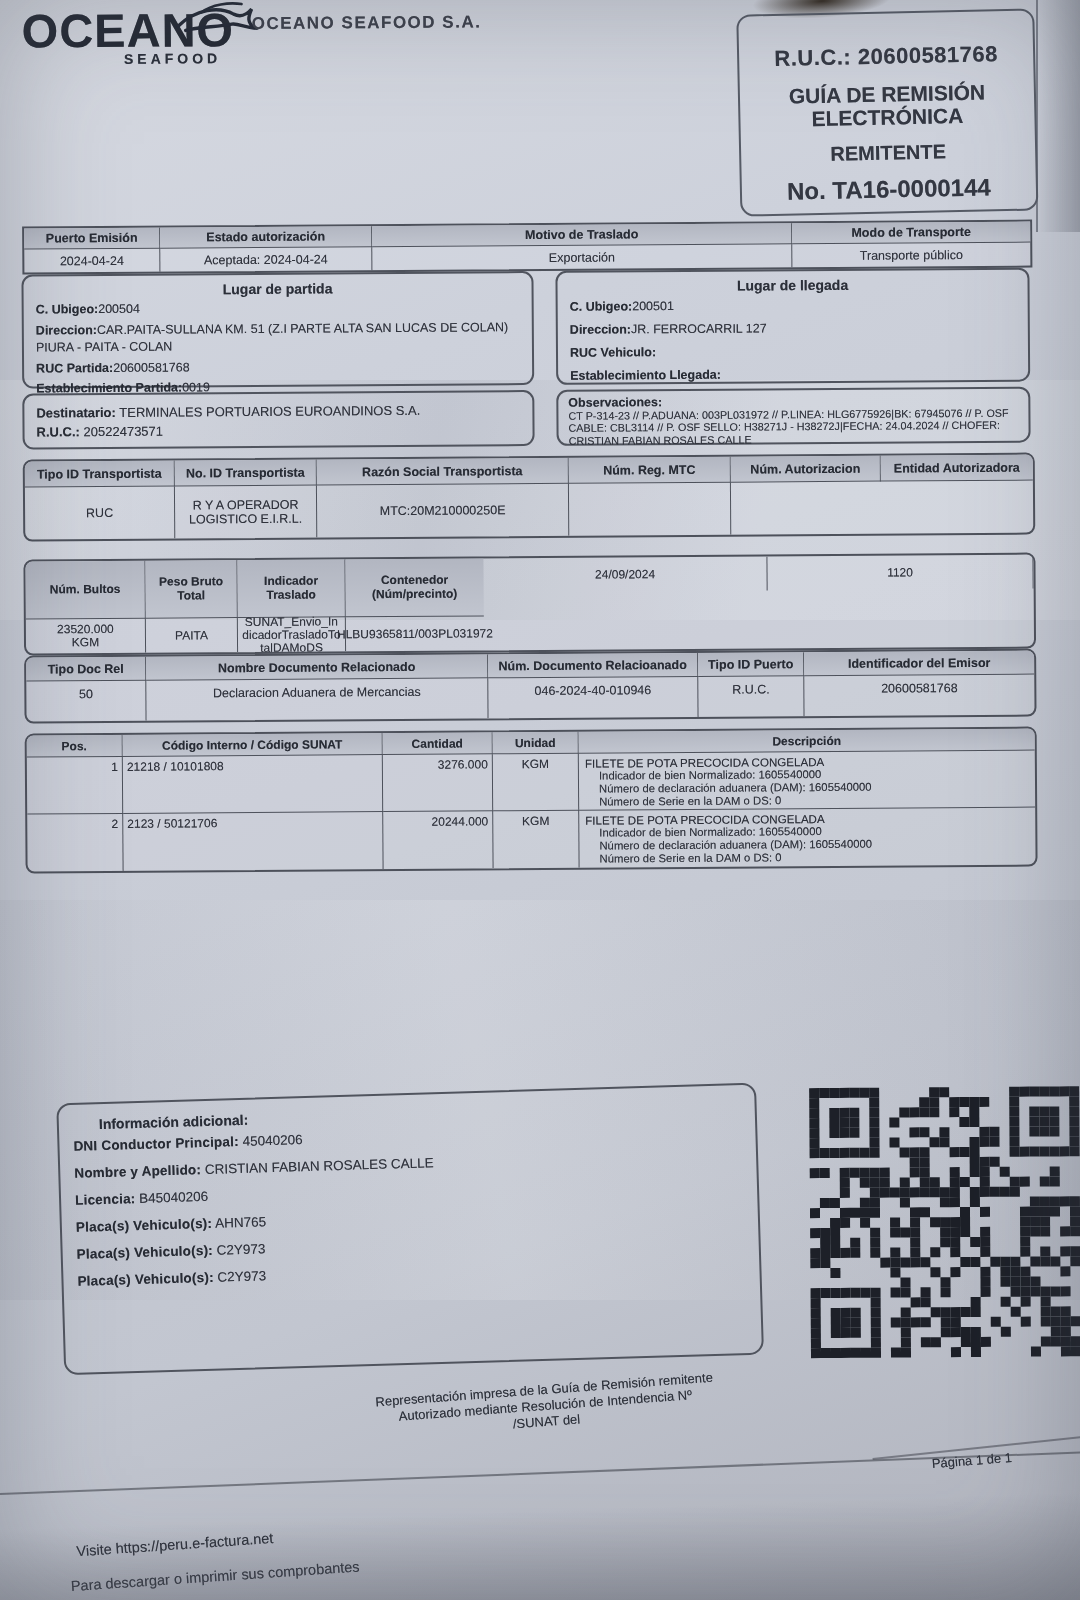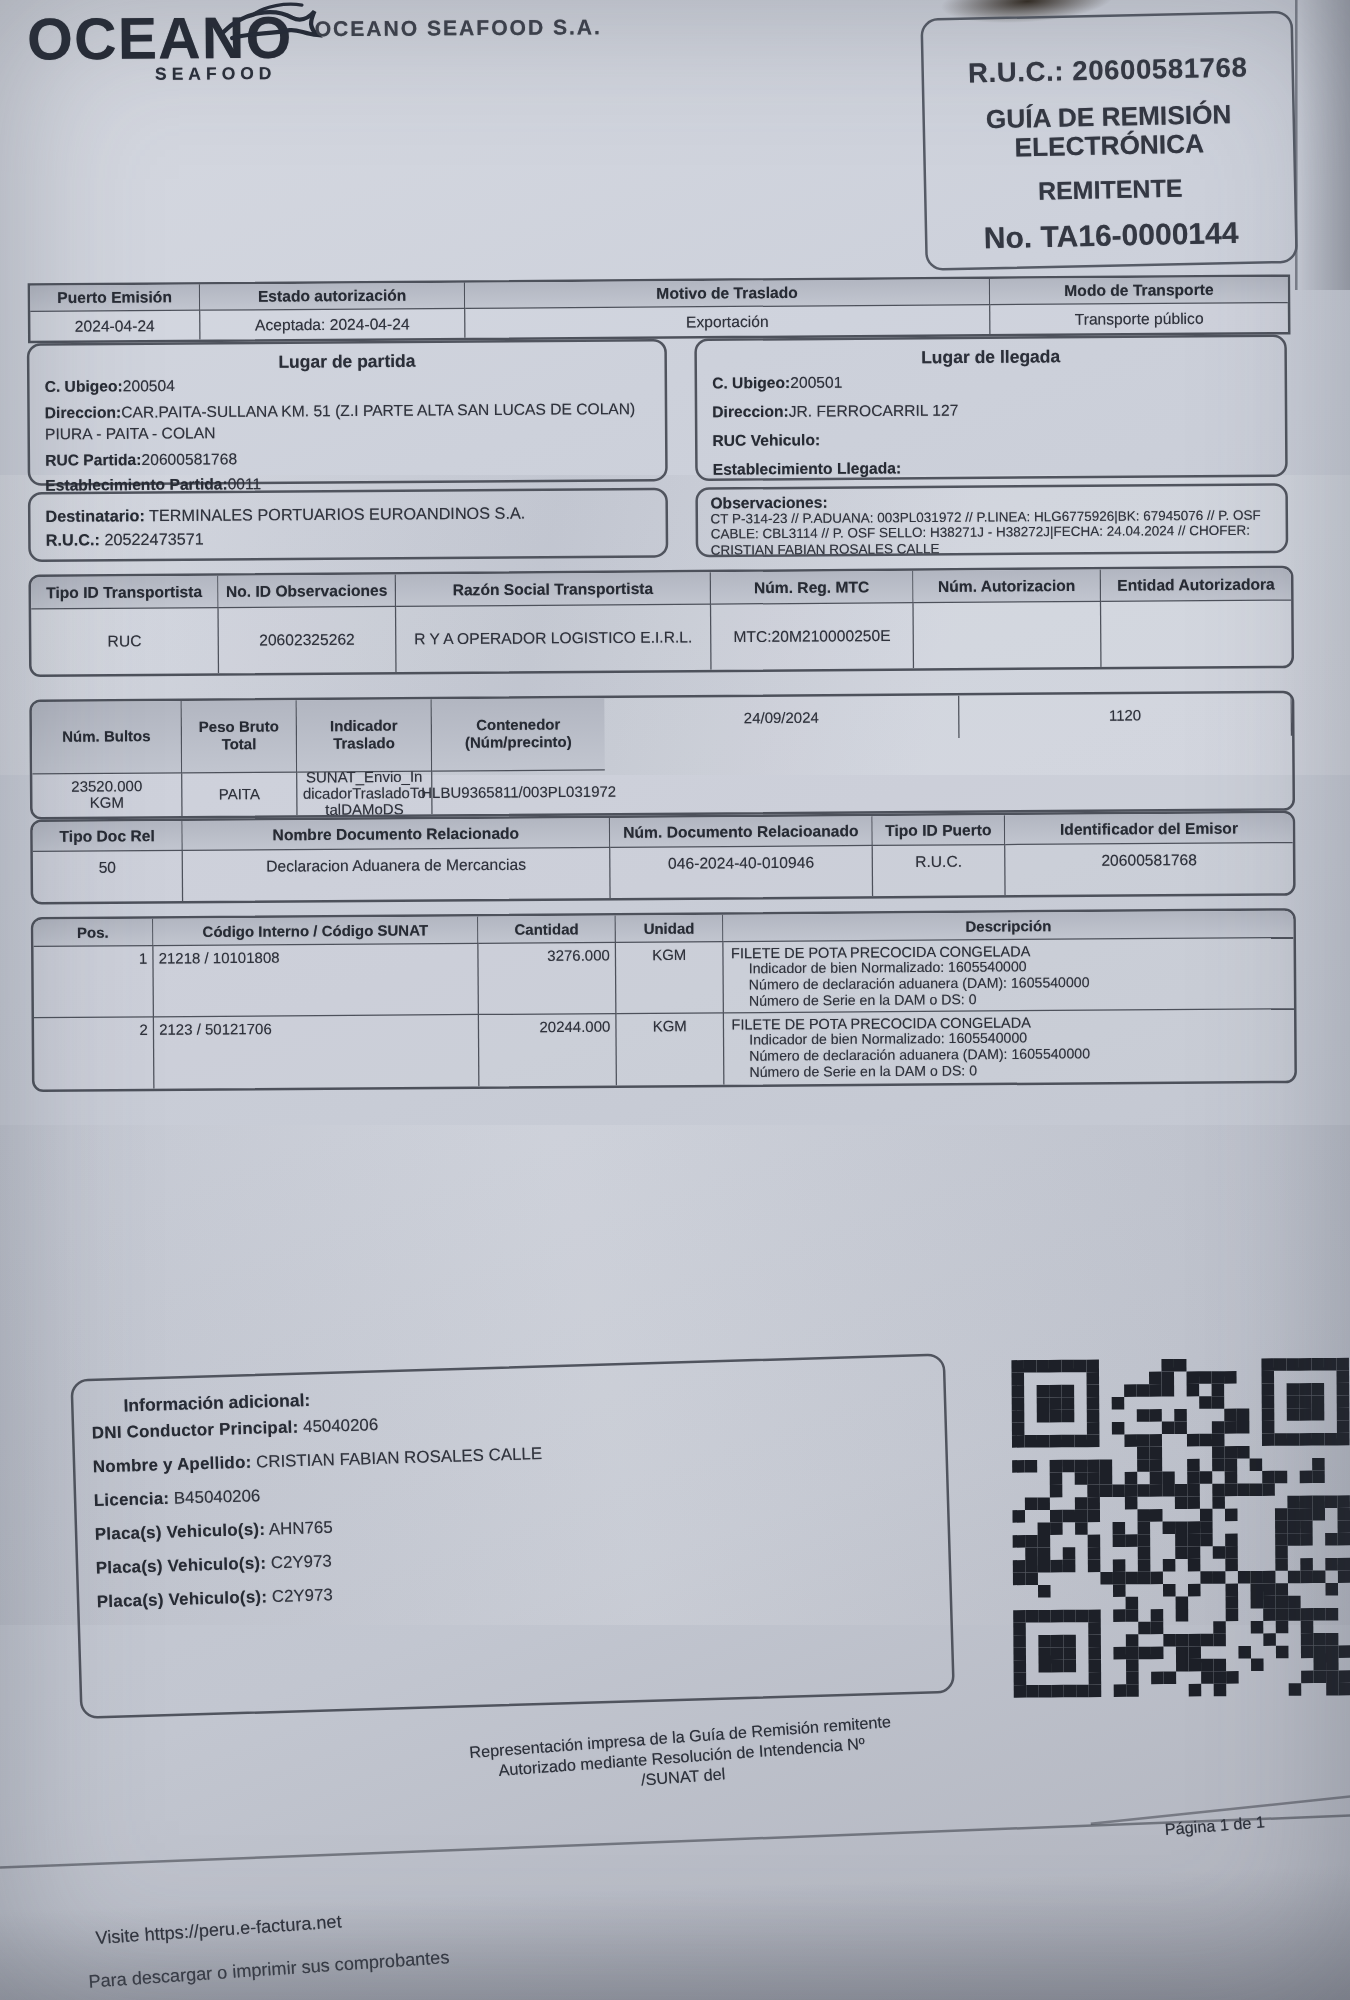--- a/index.html
+++ b/index.html
@@ -148,21 +148,21 @@
       <div class="c td">Aceptada: 2024-04-24</div>
       <div class="c td">Exportación</div>
       <div class="c td last">Transporte público</div>
     </div>
 
     <div class="box" id="partida-box">
       <div class="box-title">Lugar de partida</div>
       <div class="kv"><b>C. Ubigeo:</b><span>200504</span></div>
       <div class="kv"><b>Direccion:</b><span>CAR.PAITA-SULLANA KM. 51 (Z.I PARTE ALTA SAN LUCAS DE COLAN) PIURA - PAITA - COLAN</span></div>
       <div class="kv"><b>RUC Partida:</b><span>20600581768</span></div>
-      <div class="kv"><b>Establecimiento Partida:</b><span>0011</span></div>
+      <div class="kv"><b>Establecimiento Partida:</b><span>0019</span></div>
     </div>
 
     <div class="box" id="llegada-box">
       <div class="box-title">Lugar de llegada</div>
       <div class="kv"><b>C. Ubigeo:</b><span>200501</span></div>
       <div class="kv"><b>Direccion:</b><span>JR. FERROCARRIL 127</span></div>
       <div class="kv"><b>RUC Vehiculo:</b><span></span></div>
       <div class="kv"><b>Establecimiento Llegada:</b><span></span></div>
     </div>
 
@@ -171,27 +171,26 @@
       <div class="kv"><b>R.U.C.:</b><span> 20522473571</span></div>
     </div>
 
     <div class="box" id="observaciones-box">
       <div class="obs-title">Observaciones:</div>
       <div class="obs-body">CT P-314-23 // P.ADUANA: 003PL031972 // P.LINEA: HLG6775926|BK: 67945076 // P. OSF CABLE: CBL3114 // P. OSF SELLO: H38271J - H38272J|FECHA: 24.04.2024 // CHOFER: CRISTIAN FABIAN ROSALES CALLE</div>
     </div>
 
     <div class="gtable rounded" id="transportista-table">
       <div class="c th">Tipo ID Transportista</div>
-      <div class="c th">No. ID Observaciones</div>
+      <div class="c th">No. ID Transportista</div>
       <div class="c th">Razón Social Transportista</div>
       <div class="c th">Núm. Reg. MTC</div>
       <div class="c th">Núm. Autorizacion</div>
       <div class="c th last">Entidad Autorizadora</div>
       <div class="c td">RUC</div>
-      <div class="c td">20602325262</div>
       <div class="c td">R Y A OPERADOR LOGISTICO E.I.R.L.</div>
       <div class="c td">MTC:20M210000250E</div>
       <div class="c td"></div>
       <div class="c td last"></div>
     </div>
 
     <div class="gtable rounded" id="entrega-table">
       <div class="c th">Núm. Bultos</div>
       <div class="c th">Peso Bruto Total</div>
       <div class="c th">Indicador Traslado</div>

